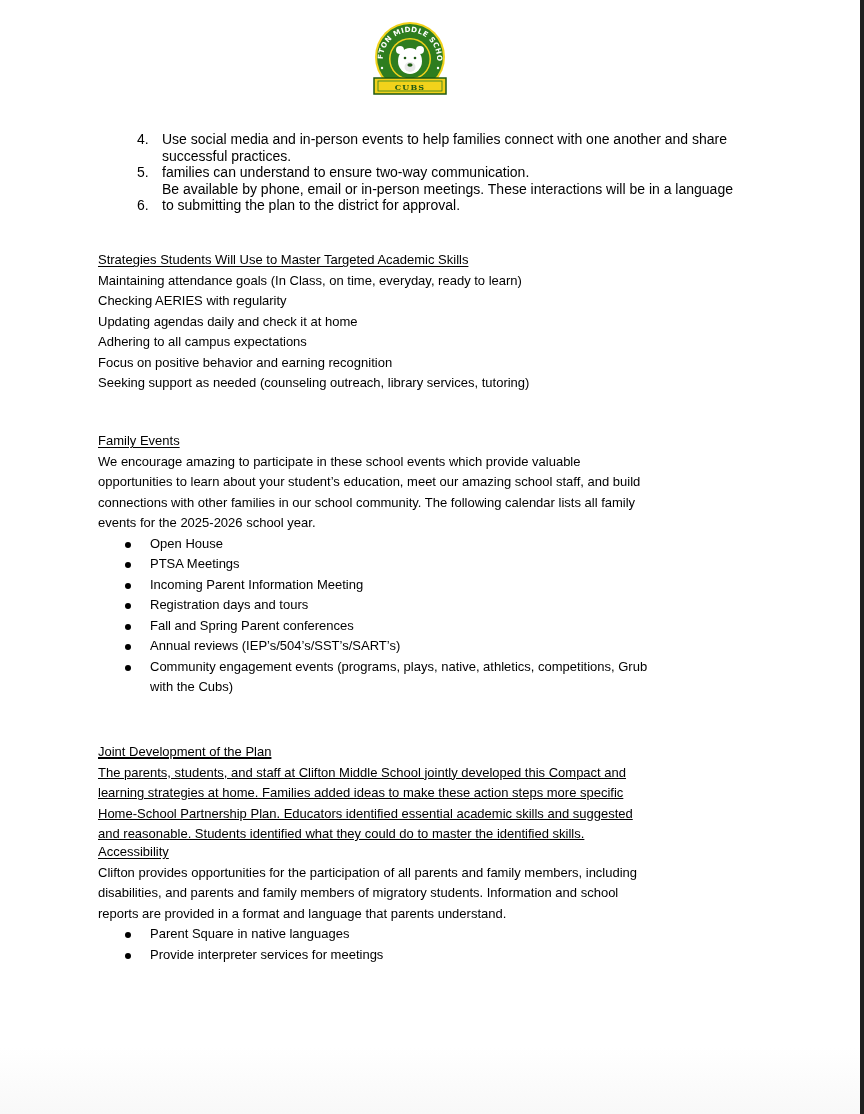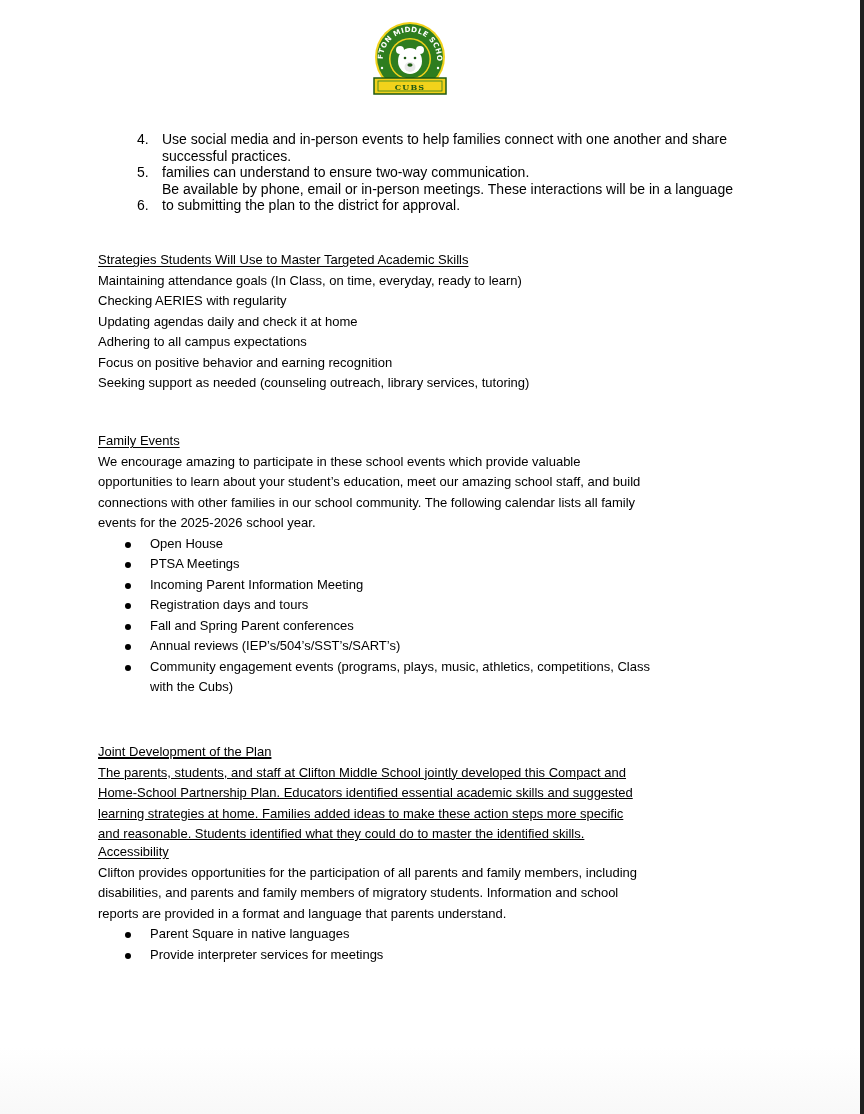--- a/index.html
+++ b/index.html
@@ -170,31 +170,31 @@
       <li>
           <span class="dot"></span>
           <div class="line">Fall and Spring Parent conferences</div>
         </li>
       <li>
           <span class="dot"></span>
           <div class="line">Annual reviews (IEP’s/504’s/SST’s/SART’s)</div>
         </li>
       <li>
           <span class="dot"></span>
-          <div class="line">Community engagement events (programs, plays, music, athletics, competitions, Class</div>
+          <div class="line">Community engagement events (programs, plays, native, athletics, competitions, Grub</div>
           <div class="line">with the Cubs)</div>
         </li>
     </ul>
   </div>
 
   <div class="section" style="top:742px;text-decoration:underline;">
     <div class="heading line">Joint Development of the Plan</div>
     <div class="line">The parents, students, and staff at Clifton Middle School jointly developed this Compact and</div>
+    <div class="line">learning strategies at home.  Families added ideas to make these action steps more specific</div>
     <div class="line">Home-School Partnership Plan.  Educators identified essential academic skills and suggested</div>
-    <div class="line">learning strategies at home.  Families added ideas to make these action steps more specific</div>
     <div class="line">and reasonable.  Students identified what they could do to master the identified skills.</div>
   </div>
 
   <div class="section" style="top:842px;">
     <div class="heading line">Accessibility</div>
     <div class="line">Clifton provides opportunities for the participation of all parents and family members, including</div>
     <div class="line">disabilities, and parents and family members of migratory students. Information and school</div>
     <div class="line">reports are provided in a format and language that parents understand.</div>
     <ul class="bullets">
       <li>

